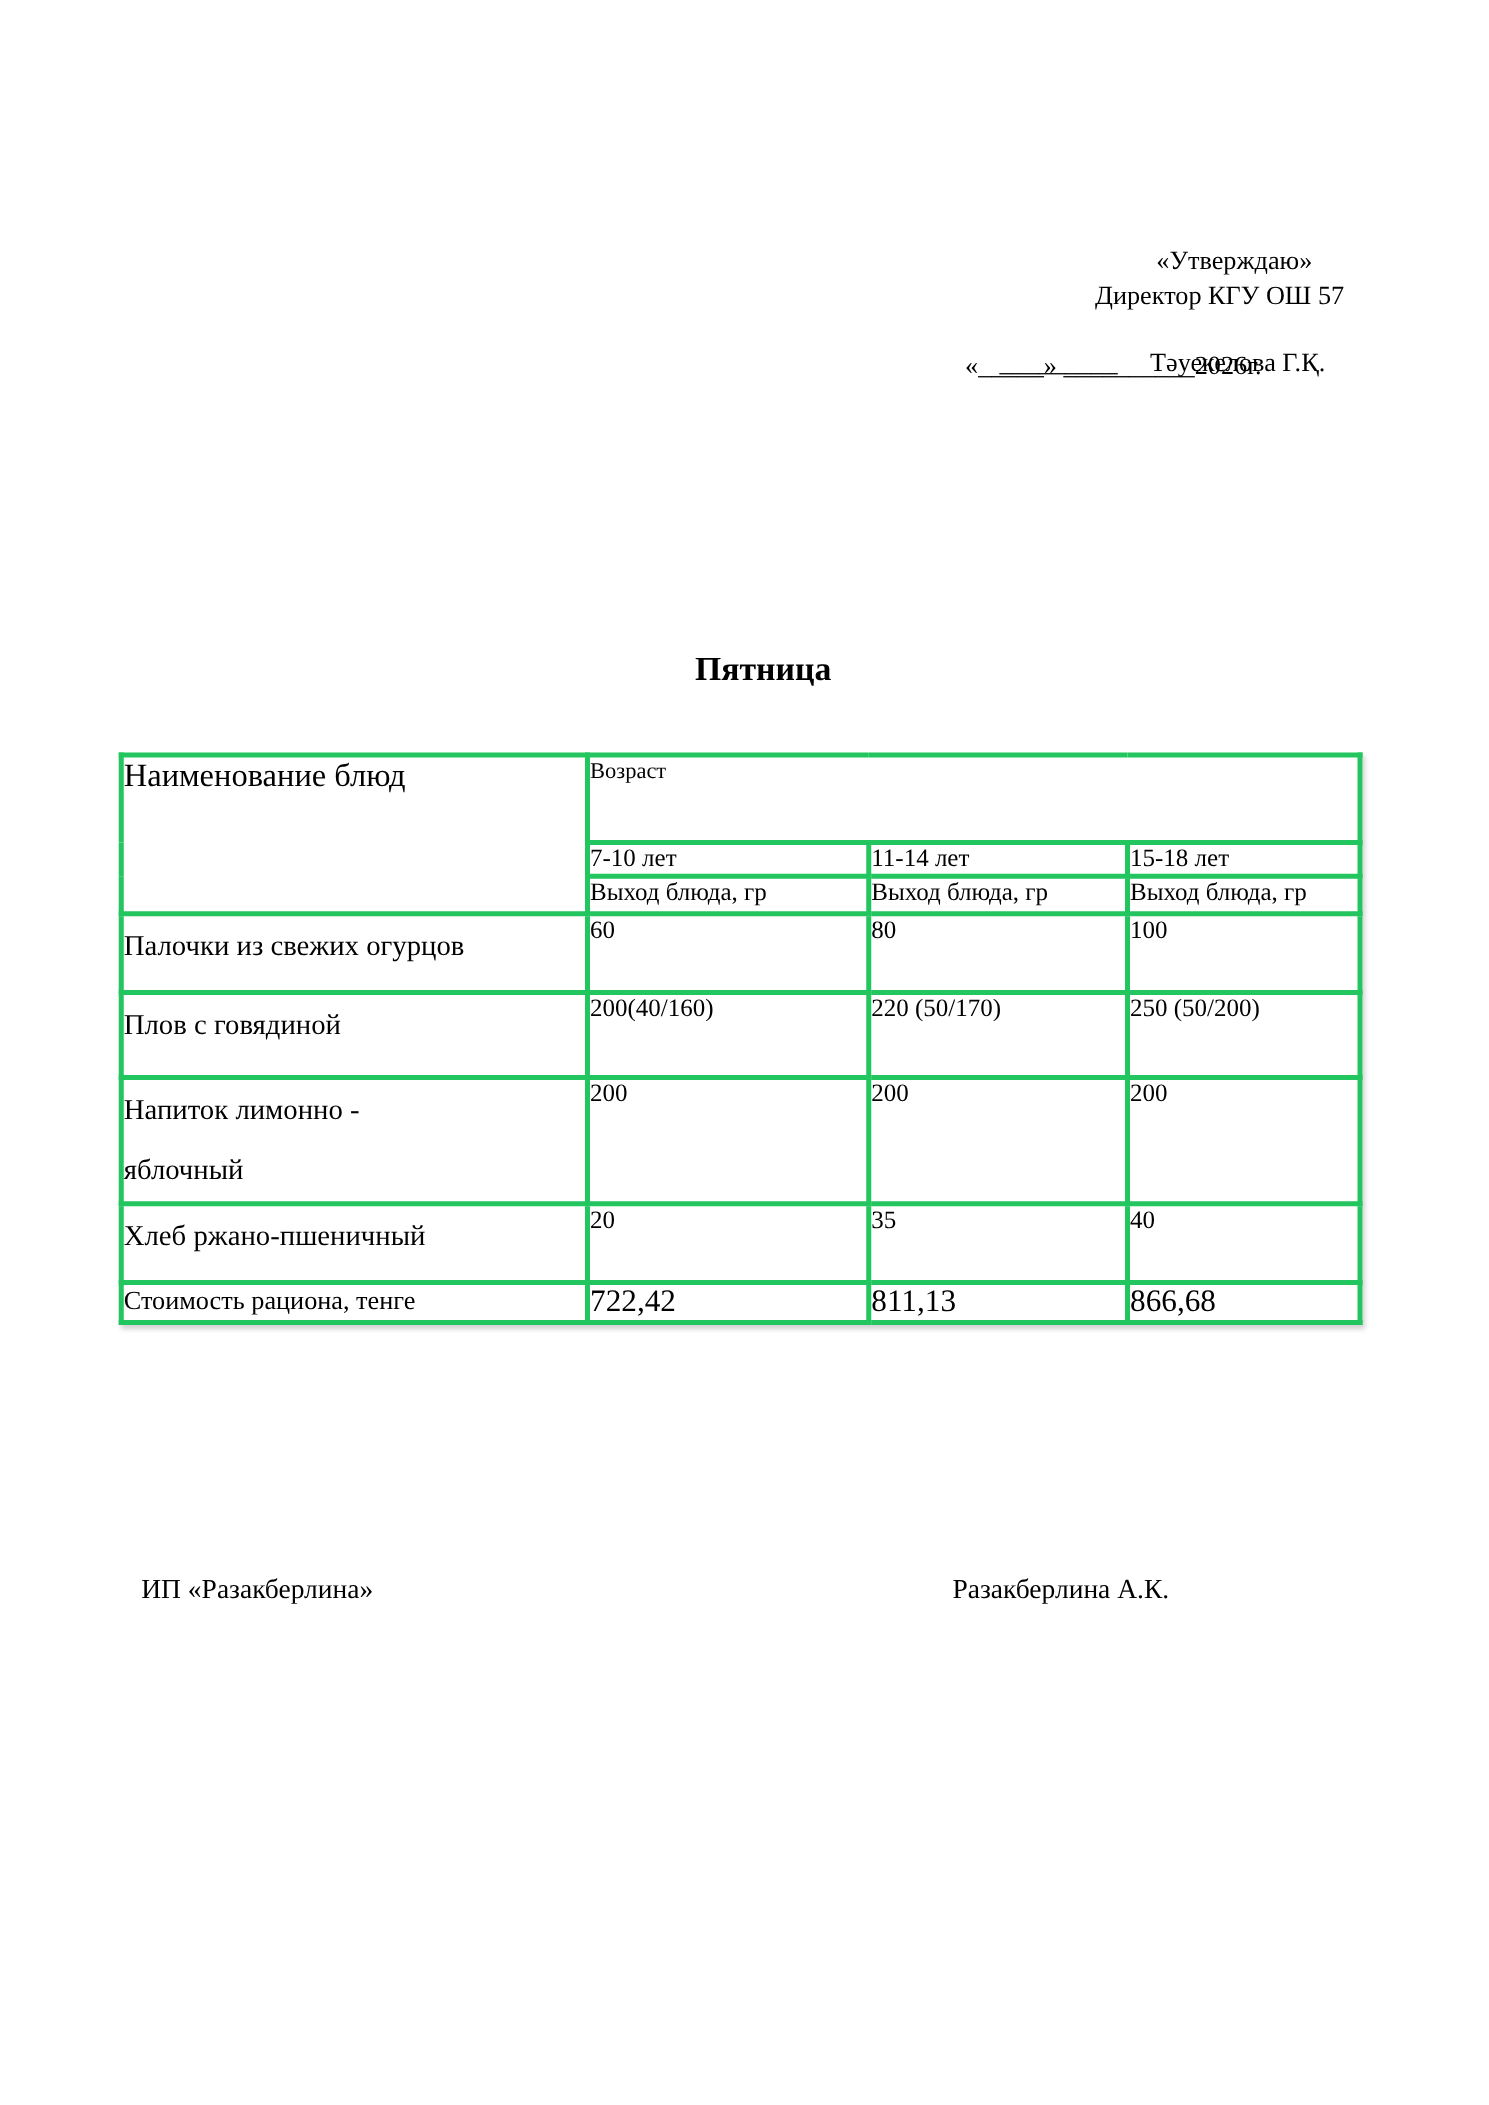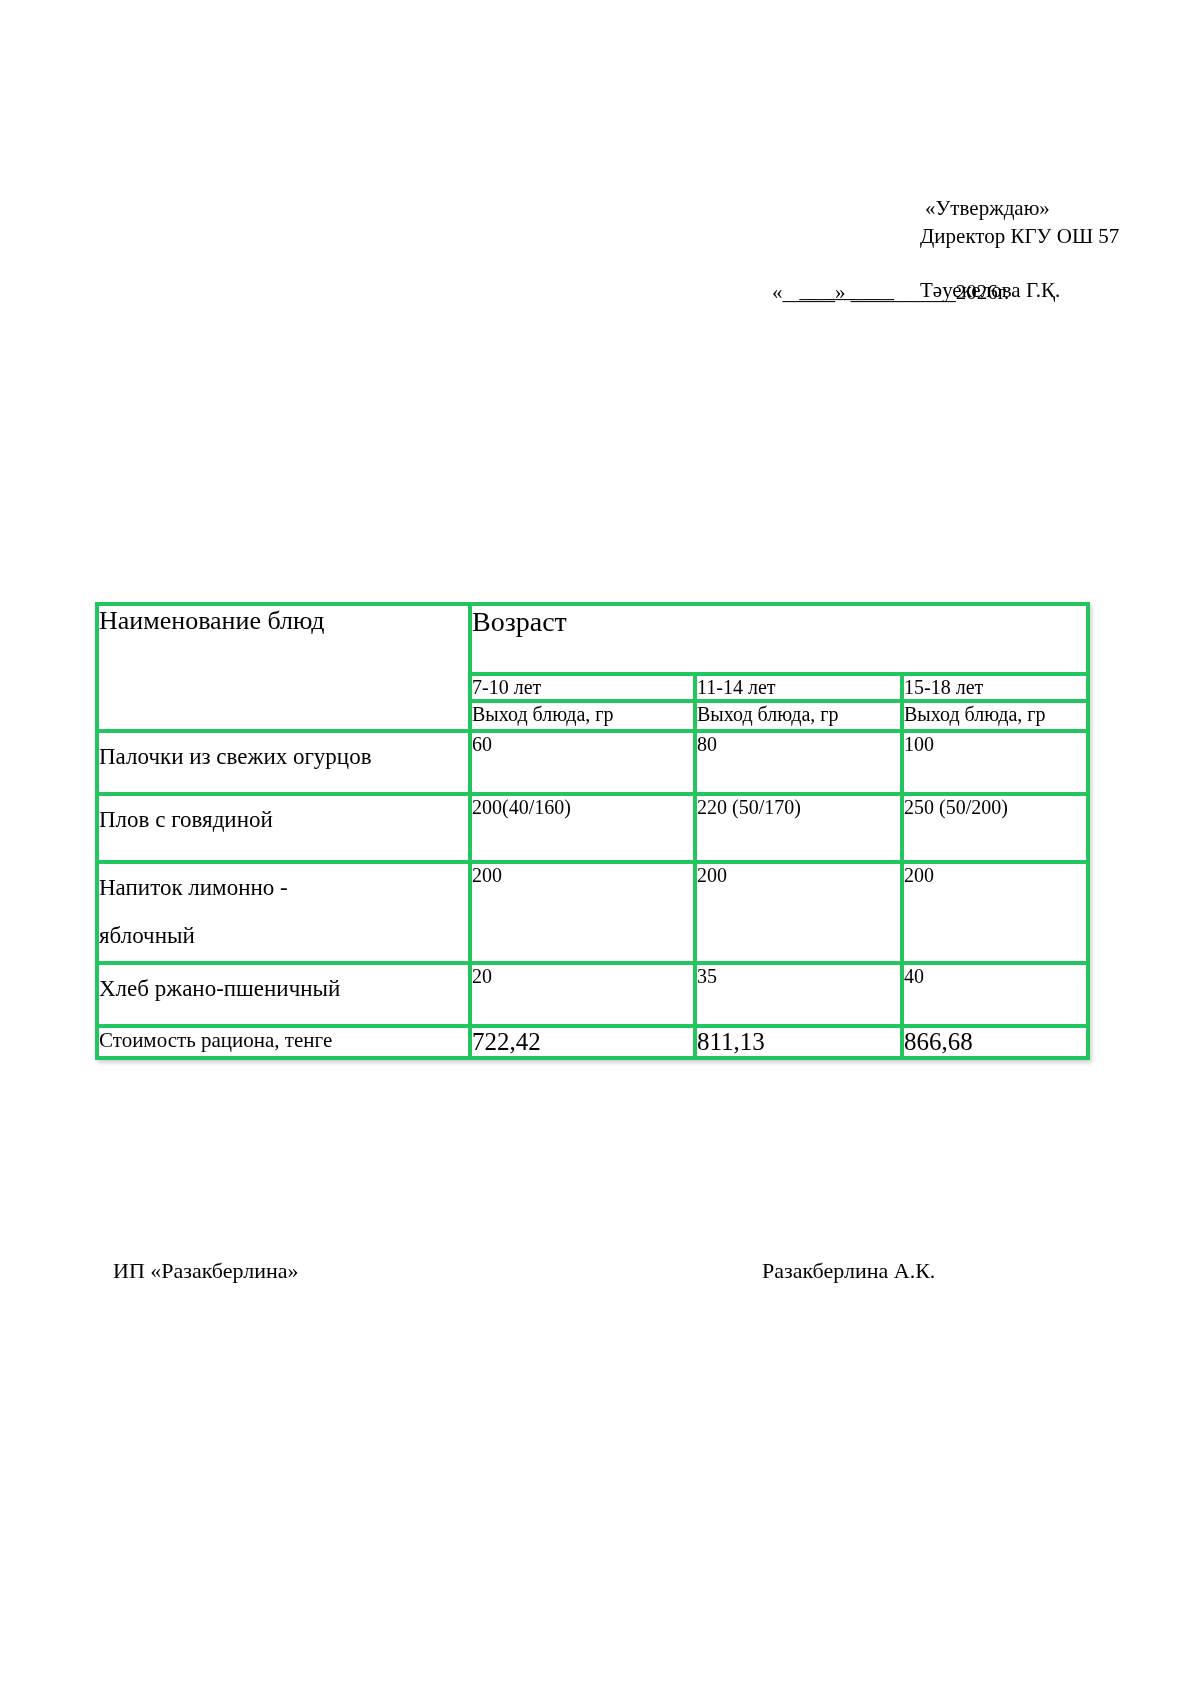--- a/index.html
+++ b/index.html
@@ -18,21 +18,21 @@
   }
 
   
   .approval-line {
     position: absolute;
     font-size: 21px;
     line-height: 26px;
     white-space: pre;
   }
   #ap1 { left: 925px; top: 195px; }
-  #ap2 { left: 876px; top: 223px; margin-left: 44px; }
+  #ap2 { left: 876px; top: 223px; }
   #ap3 { left: 768px; top: 251px; }
   #ap3 .sign-name { margin-left: 26px; }
   #ap4 { left: 772px; top: 279px; }
 
   
   .title-block {
     position: absolute;
     left: 115px;
     width: 991px;
     text-align: center;
@@ -75,21 +75,21 @@
   tr.r3 { height: 63px; }
   tr.rtotal { height: 30px; }
 
   .name-h {
     font-size: 26px;
     font-weight: bold;
     vertical-align: middle;
     padding: 0 10px 0 12px;
   }
   .age-h {
-    font-size: 28px;
+    font-size: 18px;
     font-weight: bold;
     padding: 6px 10px 0 12px;
   }
   .age-col {
     font-size: 20px;
     font-weight: bold;
     vertical-align: middle;
     padding: 0 6px 0 10px;
   }
   .out-h {
@@ -140,20 +140,21 @@
 
   <div class="approval-block">
     <div id="ap1" class="approval-line">«Утверждаю»</div>
     <div id="ap2" class="approval-line">Директор КГУ ОШ 57</div>
     <div id="ap3" class="approval-line">
       <span class="sign-blank">_________</span><span class="sign-name">Тәуекелова Г.Қ.</span>
     </div>
     <div id="ap4" class="approval-line">«_____» __________2026г.</div>
   </div>
 
+  <div id="title-day" class="title-block doc-title">Пятница</div>
 
   <table class="menu">
     <colgroup>
       <col style="width:373px">
       <col style="width:225px">
       <col style="width:207px">
       <col style="width:186px">
     </colgroup>
     <tbody>
         <tr class="hrowA">

